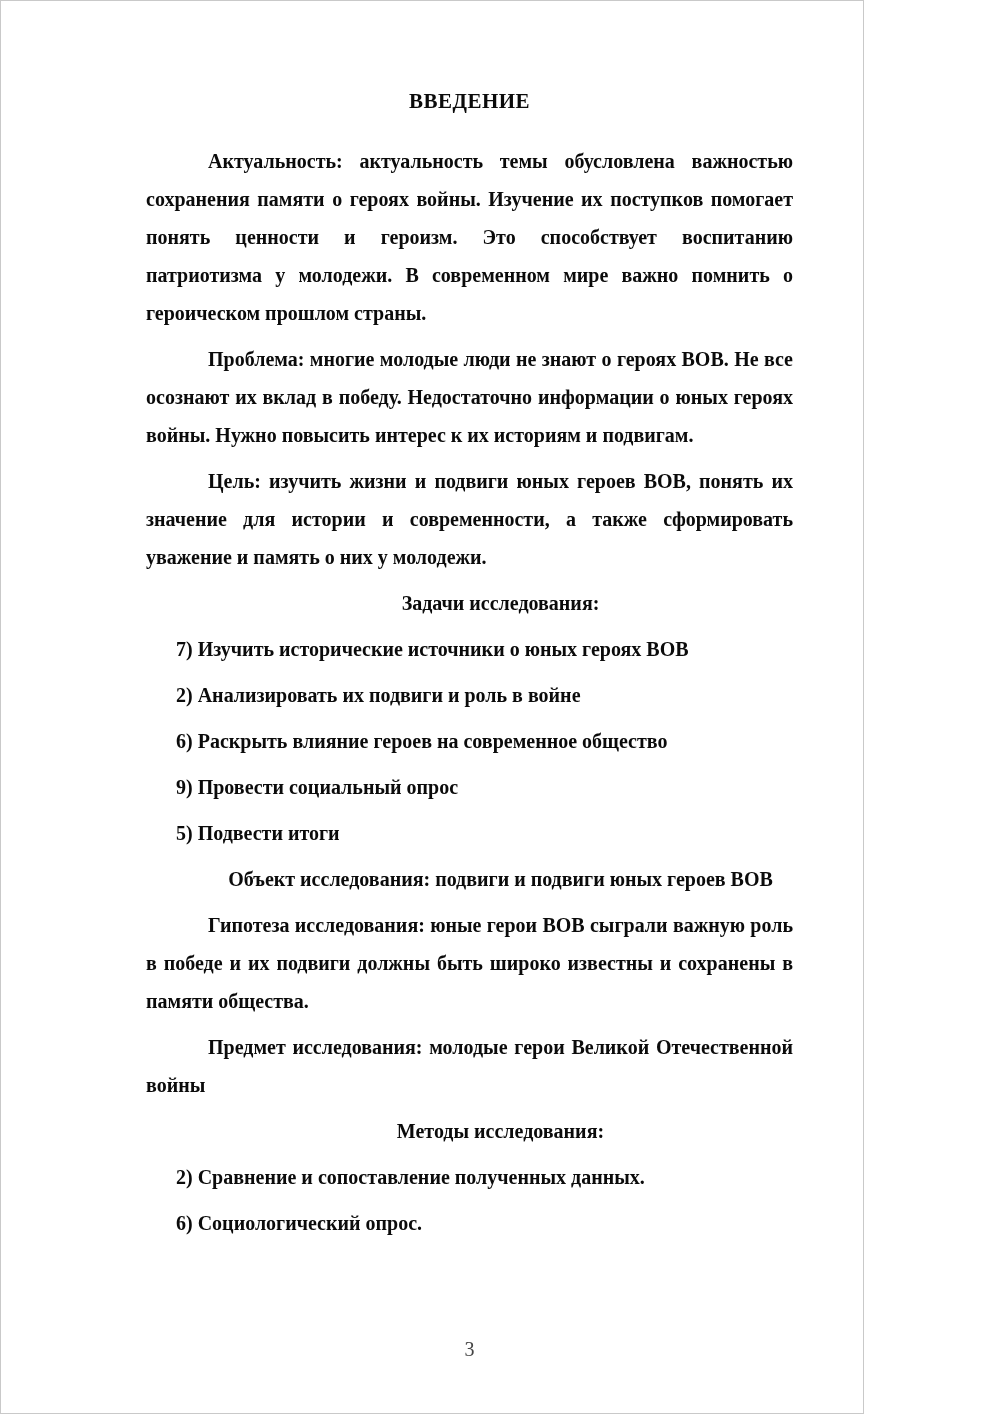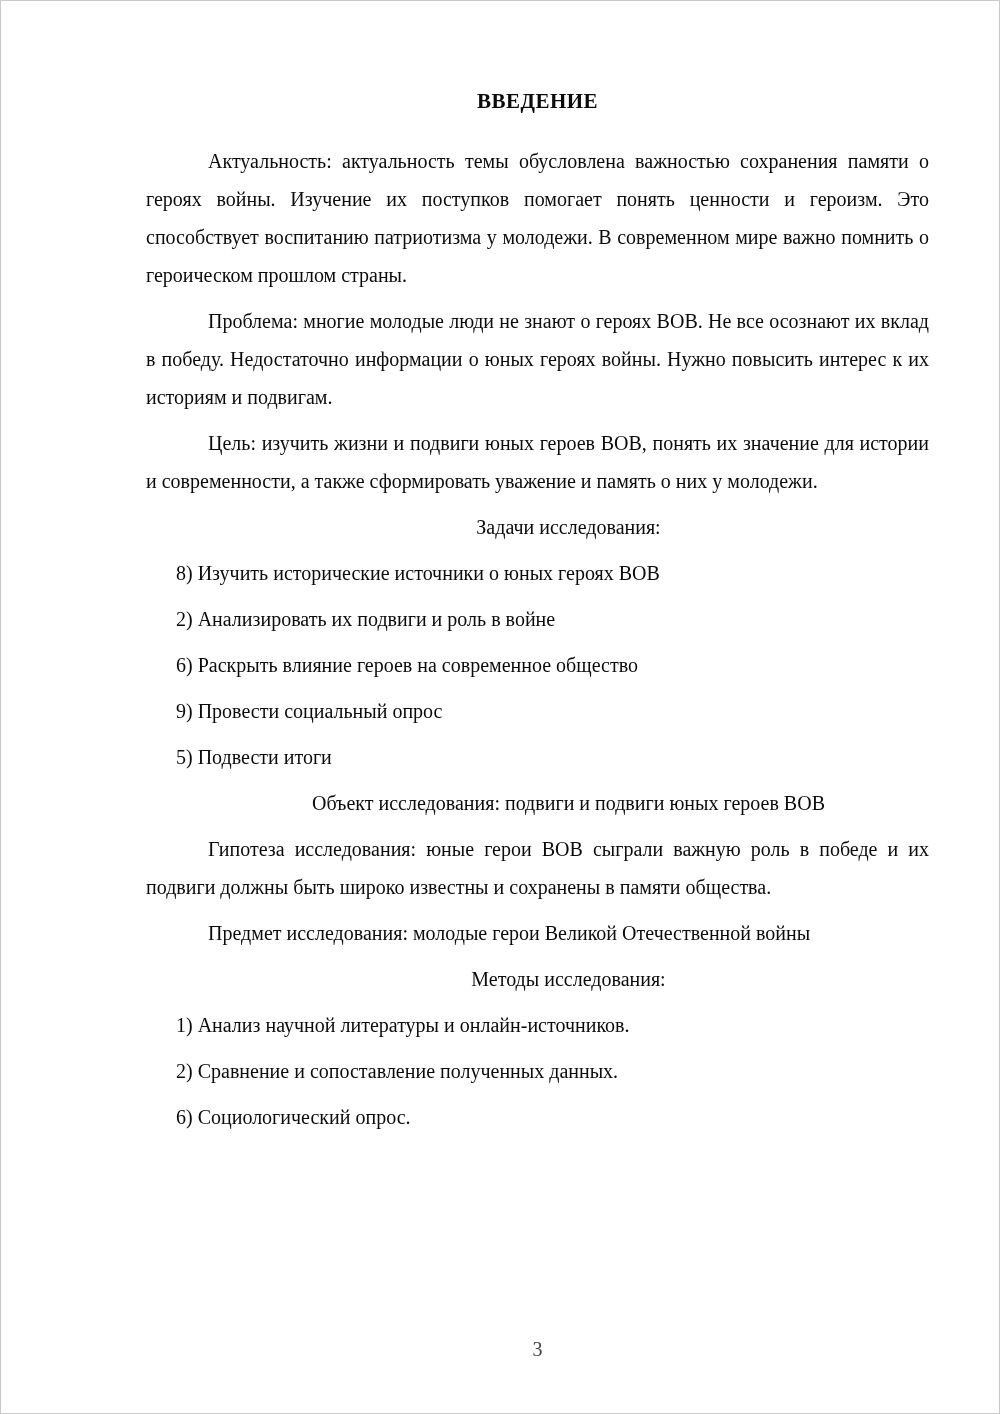--- a/index.html
+++ b/index.html
@@ -2,21 +2,21 @@
 <html><head>
 <meta charset="utf-8">
 <style>
   html, body {
     margin: 0;
     padding: 0;
     background: #ffffff;
   }
   .page {
     position: relative;
-    width: 1000px;
+    width: 864px;
     height: 1414px;
     background: #ffffff;
     border: 1px solid #c9c9c9;
     box-sizing: border-box;
     font-family: "Liberation Serif", "DejaVu Serif", serif;
     color: #0b0b0b;
     overflow: hidden;
   }
   .content {
     padding: 88px 70px 0 145px;
@@ -25,20 +25,21 @@
     font-size: 21px;
     font-weight: bold;
     text-align: center;
     margin: 0 0 28px 0;
     letter-spacing: 0.5px;
   }
   p {
     font-size: 20px;
     line-height: 38px;
     margin: 0 0 8px 0;
+    font-weight: bold;
   }
   p.para {
     text-align: justify;
     text-indent: 62px;
   }
   p.heading-line {
     text-align: center;
     text-indent: 62px;
   }
   p.list-item {
@@ -64,34 +65,33 @@
     <h1 class="doc-title">ВВЕДЕНИЕ</h1>
 
     <p class="para">Актуальность: актуальность темы обусловлена важностью сохранения памяти о героях войны. Изучение их поступков помогает понять ценности и героизм. Это способствует воспитанию патриотизма у молодежи. В современном мире важно помнить о героическом прошлом страны.</p>
 
     <p class="para">Проблема: многие молодые люди не знают о героях ВОВ. Не все осознают их вклад в победу. Недостаточно информации о юных героях войны. Нужно повысить интерес к их историям и подвигам.</p>
 
     <p class="para">Цель: изучить жизни и подвиги юных героев ВОВ, понять их значение для истории и современности, а также сформировать уважение и память о них у молодежи.</p>
 
     <p class="heading-line">Задачи исследования:</p>
 
-    <p class="list-item">8) Изучить исторические источники о юных героях ВОВ</p>
+    <p class="list-item">7) Изучить исторические источники о юных героях ВОВ</p>
     <p class="list-item">2) Анализировать их подвиги и роль в войне</p>
     <p class="list-item">6) Раскрыть влияние героев на современное общество</p>
     <p class="list-item">9) Провести социальный опрос</p>
     <p class="list-item">5) Подвести итоги</p>
 
     <p class="heading-line">Объект исследования: подвиги и подвиги юных героев ВОВ</p>
 
     <p class="para">Гипотеза исследования: юные герои ВОВ сыграли важную роль в победе и их подвиги должны быть широко известны и сохранены в памяти общества.</p>
 
     <p class="para">Предмет исследования: молодые герои Великой Отечественной войны</p>
 
     <p class="heading-line">Методы исследования:</p>
 
-    <p class="list-item">1) Анализ научной литературы и онлайн-источников.</p>
     <p class="list-item">2) Сравнение и сопоставление полученных данных.</p>
     <p class="list-item">6) Социологический опрос.</p>
 
   </div>
 
   <div class="page-number">3</div>
 </div>
 
 </body></html>

